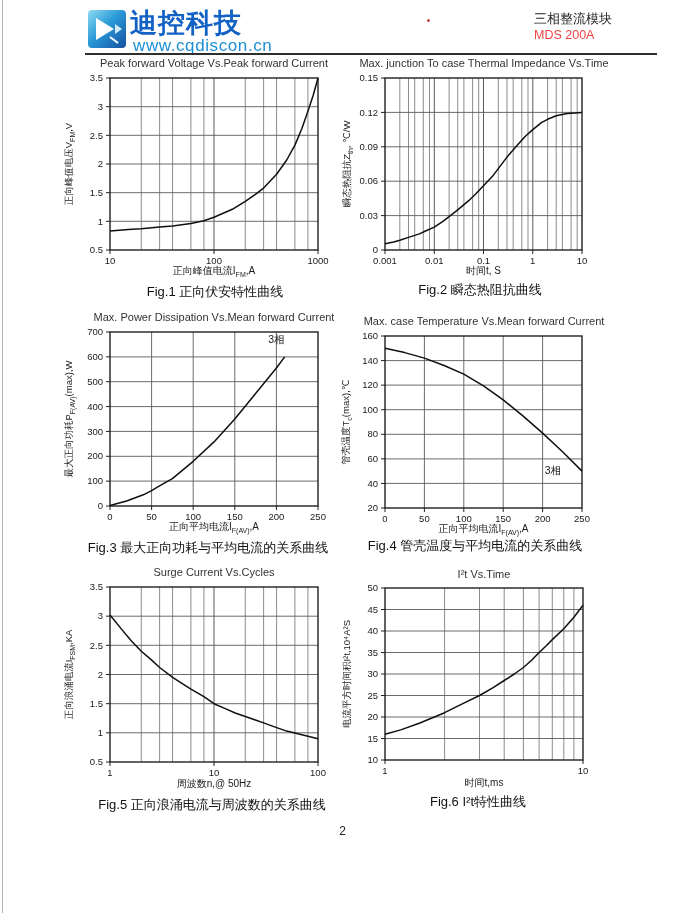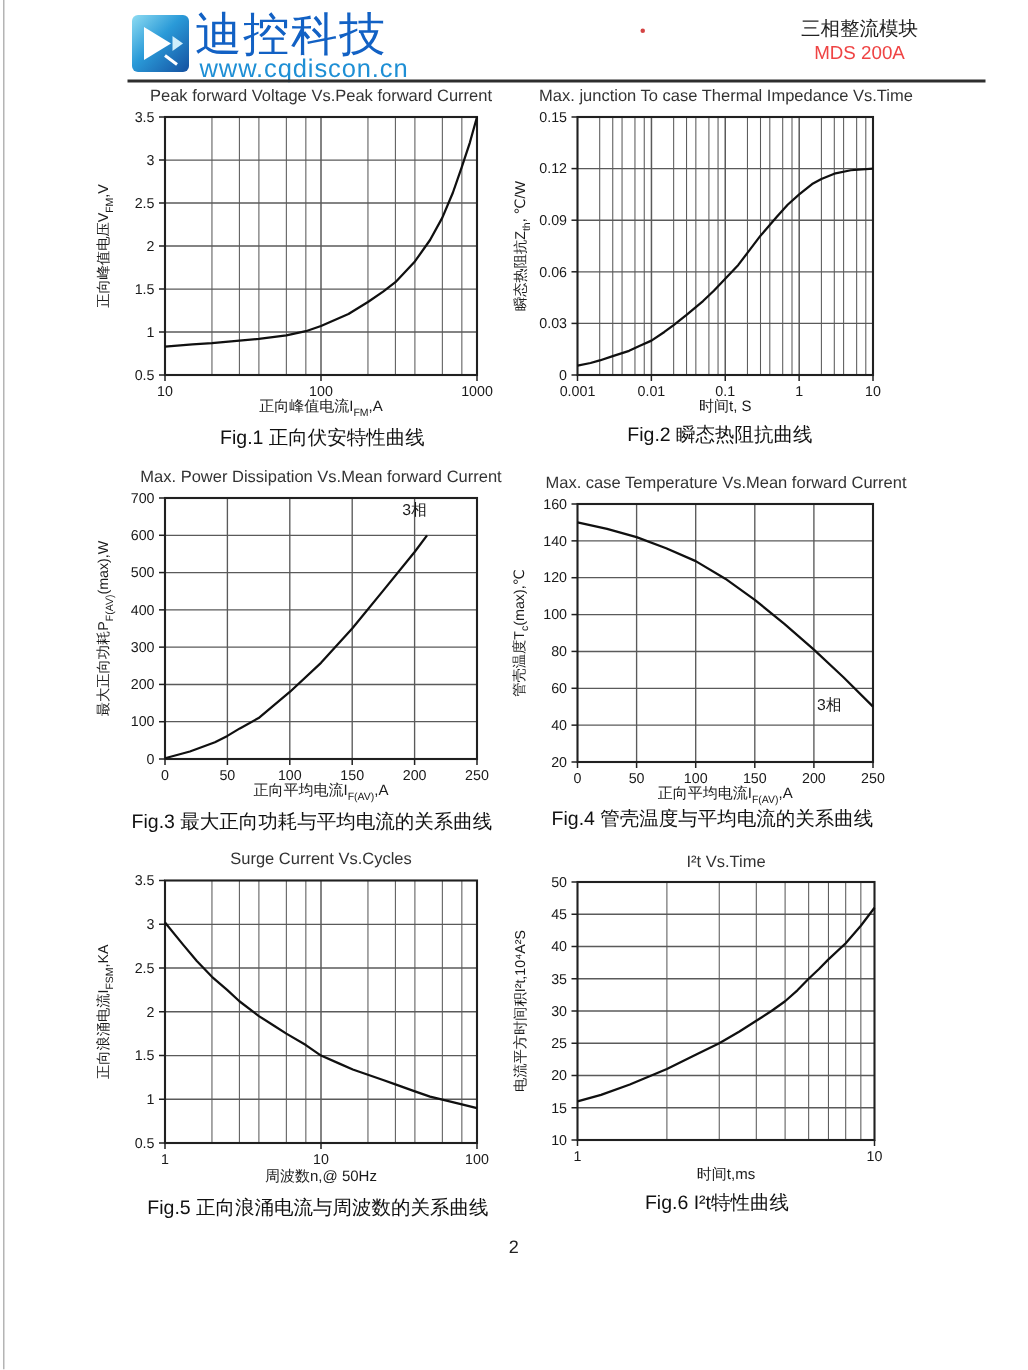--- a/index.html
+++ b/index.html
@@ -4,24 +4,24 @@
 <style>
   html,body{margin:0;padding:0;}
   body{
     width:685px;height:913px;position:relative;background:#ffffff;
     font-family:"Liberation Sans","DejaVu Sans",sans-serif;color:#1a1a1a;
     overflow:hidden;
   }
   .scan-edge{position:absolute;left:2px;top:0;bottom:0;width:1px;background:#b4b4b4;}
   
   .logo-icon{position:absolute;left:88px;top:10px;width:38px;height:38px;}
-  .brand{position:absolute;left:130px;top:8px;font-size:31px;font-weight:normal;
+  .brand{position:absolute;left:130px;top:8px;font-size:27px;font-weight:bold;
          color:#1261c4;letter-spacing:1px;line-height:30px;text-align:right;}
   .brand-url{position:absolute;left:133px;top:36px;font-size:17px;color:#1e8fd5;letter-spacing:.6px;}
-  .product{position:absolute;right:73px;top:10px;text-align:center;line-height:17px;}
+  .product{position:absolute;right:73px;top:10px;text-align:left;line-height:17px;}
   .product .l1{font-size:13px;color:#222;}
   .product .l2{font-size:12.5px;color:#ef4444;}
   .header-rule{position:absolute;left:85px;right:28px;top:53px;height:2px;background:#2e2e2e;}
   .speck{position:absolute;left:427px;top:19px;width:3px;height:3px;border-radius:50%;
          background:#cc2222;opacity:.85;}
   
   svg.fig{position:absolute;overflow:visible;}
   text{fill:#1a1a1a;}
   .ctitle{font-size:11px;fill:#333;text-anchor:middle;}
   .caption{font-size:13px;fill:#111;text-anchor:middle;}

